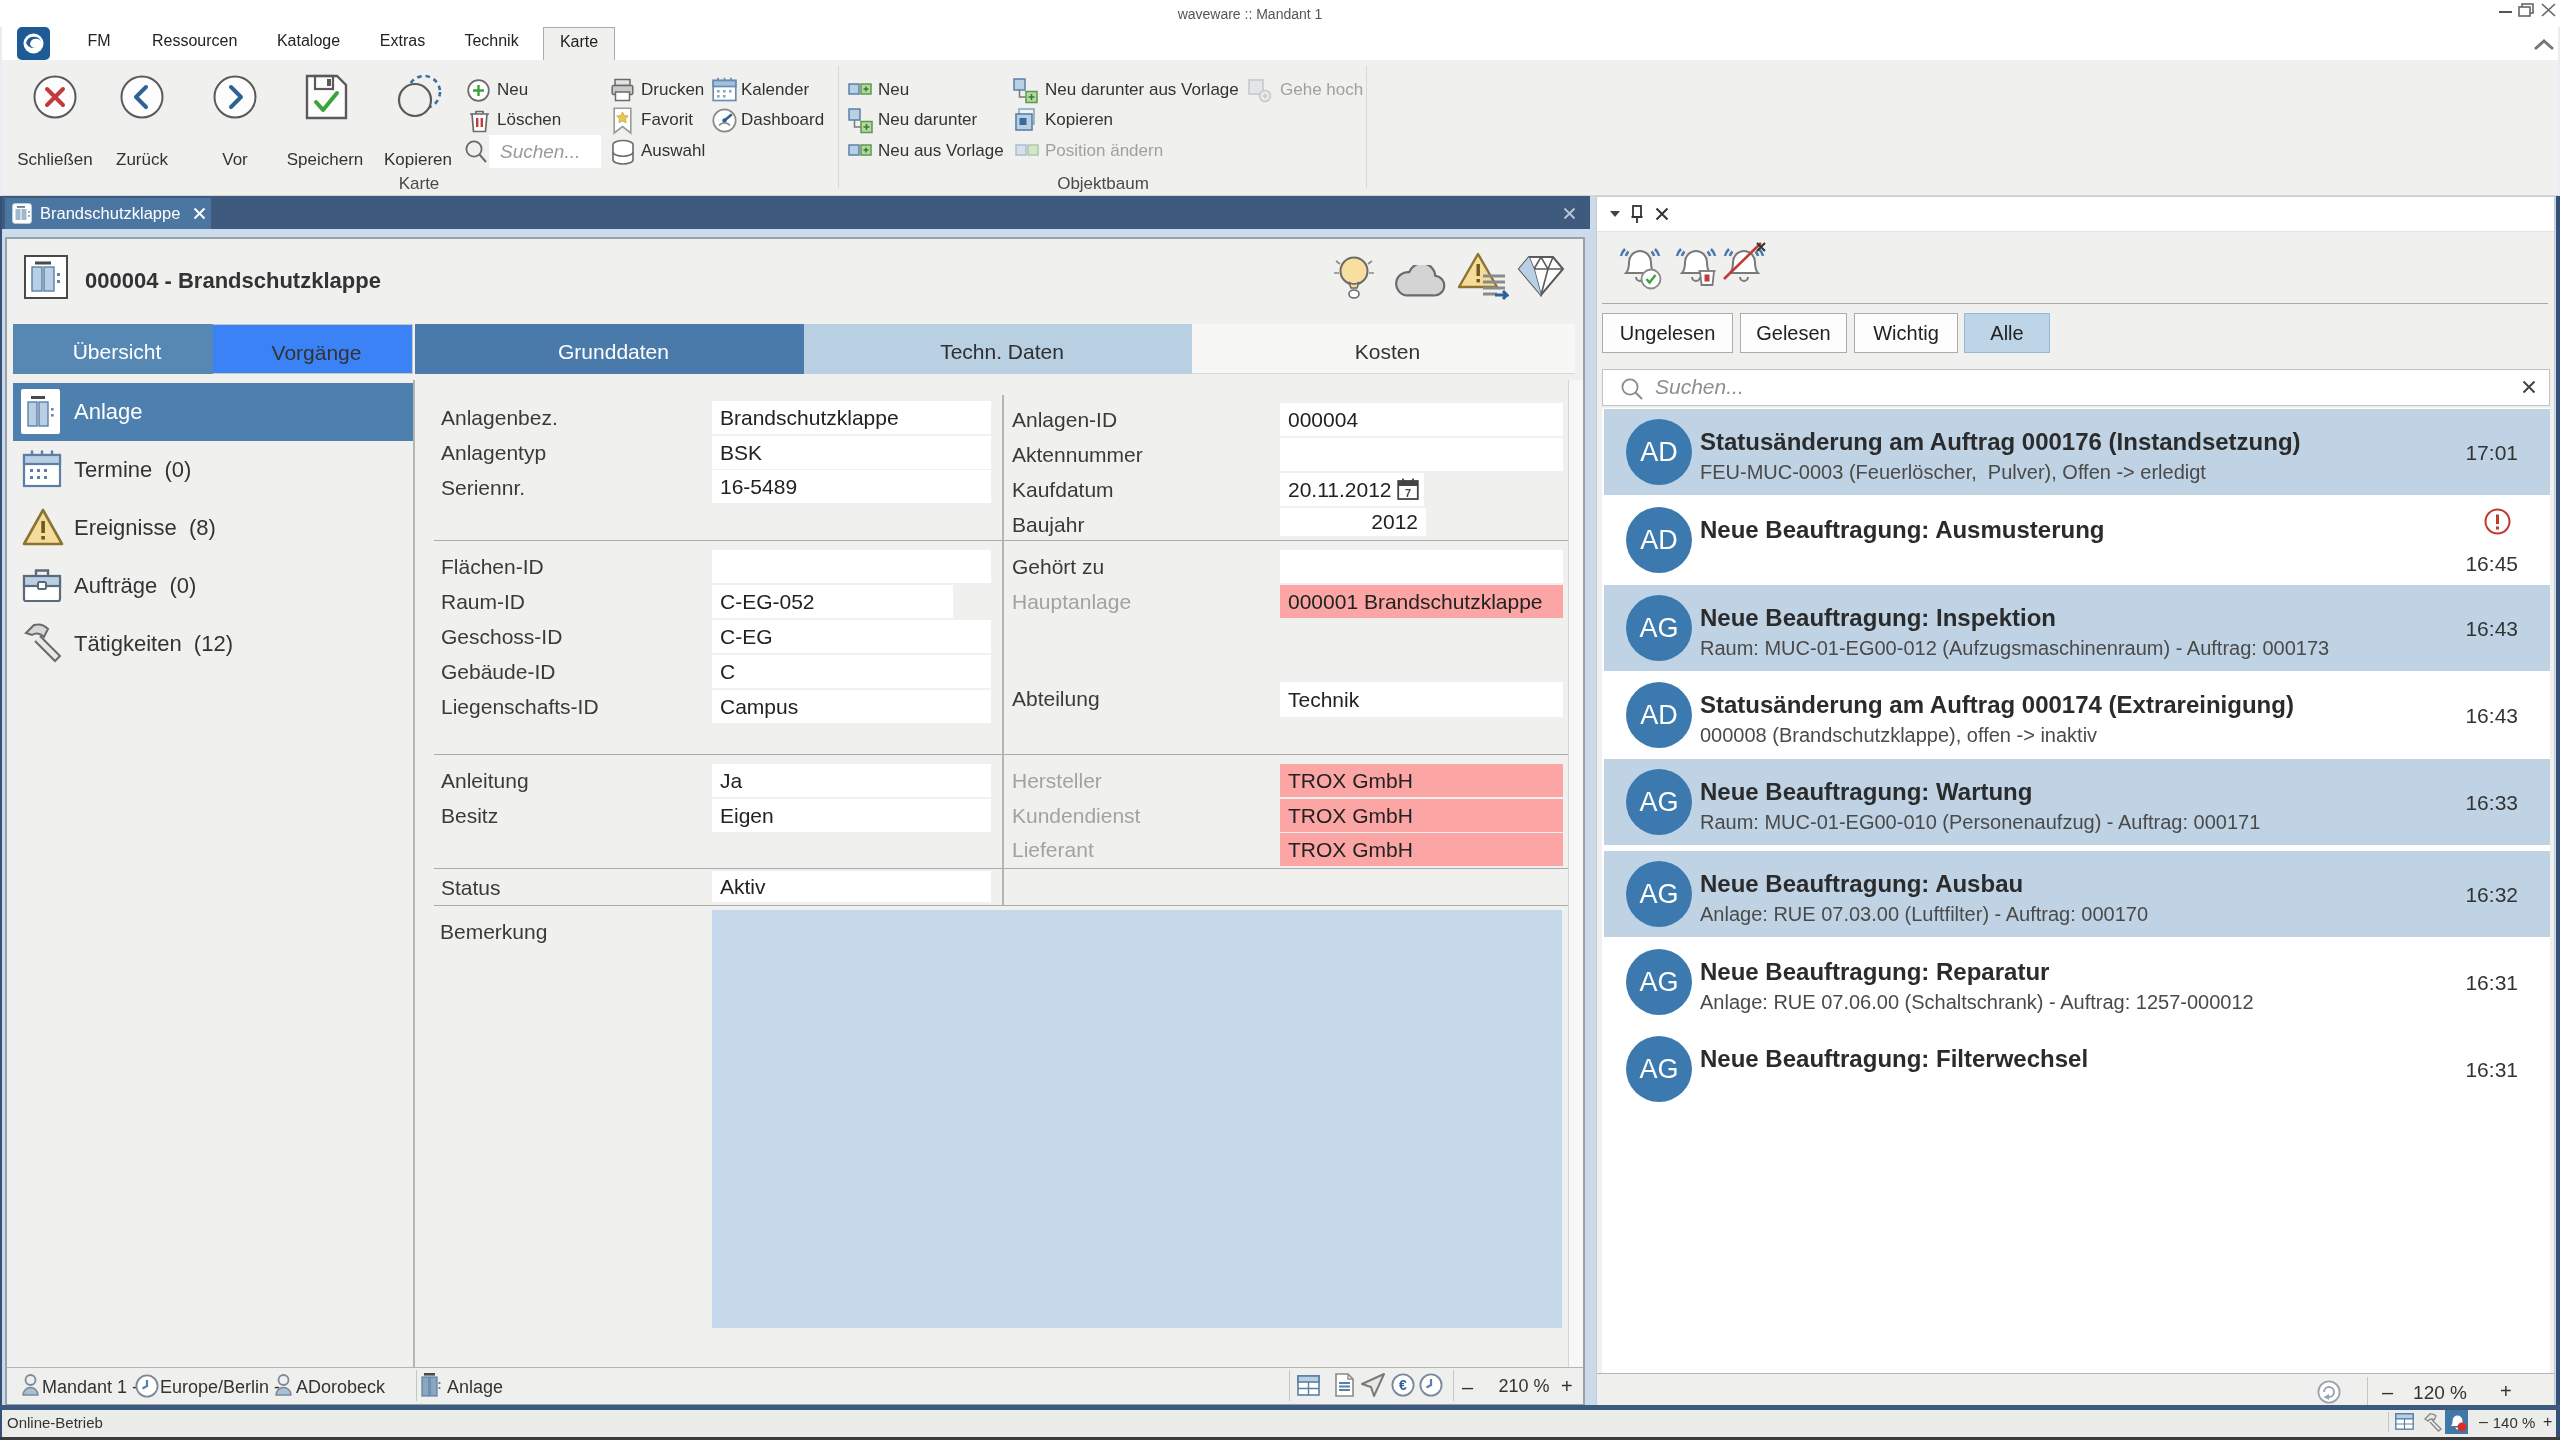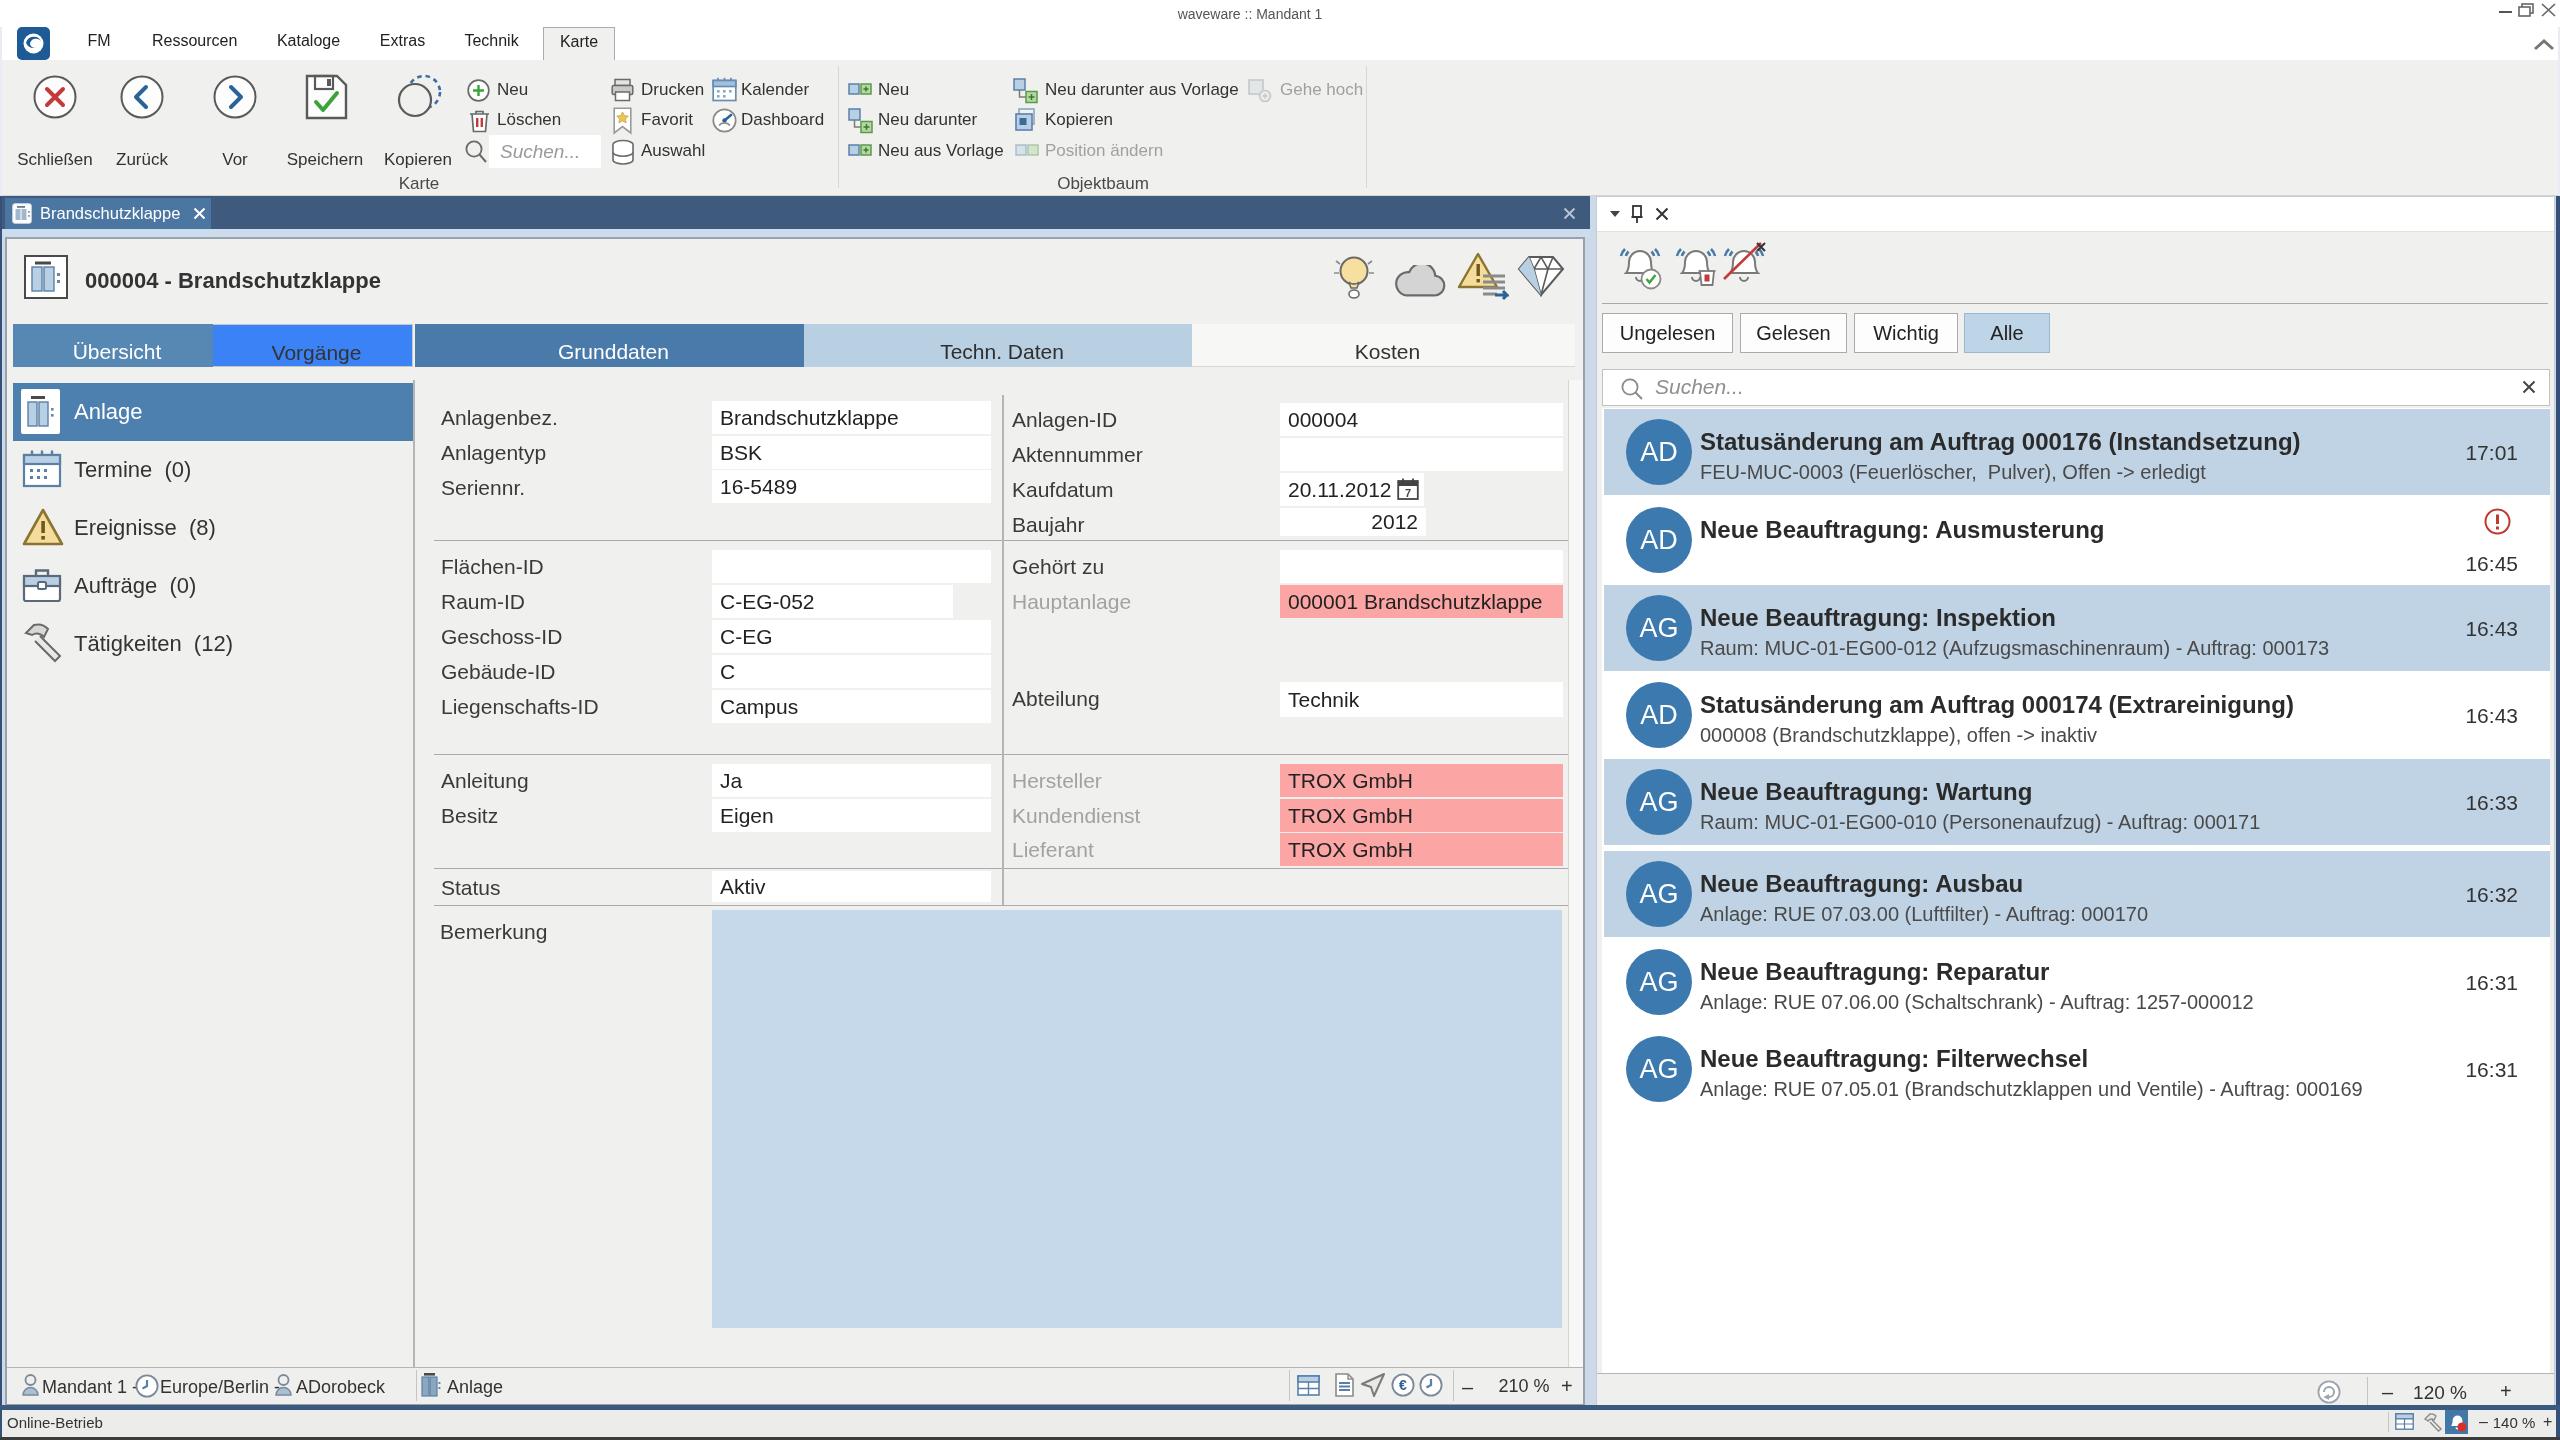--- a/index.html
+++ b/index.html
@@ -18,21 +18,21 @@
   #bg-left { left:2px; top:238px; width:1588px; height:1174px; background:#ccd9e8; }
   #borderL { left:0; top:196px; width:2px; height:1241px; background:#35517a; }
   #borderR { left:2556px; top:196px; width:4px; height:1241px; background:#35517a; }
   #appstatus { left:2px; top:1410px; width:2554px; height:27px; background:#ececea; font-size:15px; color:#333; }
   #darkstrip { left:0; top:1437px; width:2560px; height:3px; background:#3c3c3c; }
 
   
   #docwin { left:5px; top:237px; width:1580px; height:1169px; background:#f0f0ee; border:2px solid #98a2ac; }
   
 
-  .mtab { position:absolute; top:85px; height:43px; line-height:56px; text-align:center; font-size:21px;padding-left:8px; }
+  .mtab { position:absolute; top:85px; height:50px; line-height:56px; text-align:center; font-size:21px;padding-left:8px; }
   .navrow { position:absolute; left:6px; width:400px; height:58px; }
   .navtxt { position:absolute; left:61px; top:50%; transform:translateY(-50%); font-size:22px; color:#333; }
 
   .flabel { position:absolute; font-size:21px; color:#3a3a3a; }
   .flabel.dis { color:#a2a2a2; }
   .finput { position:absolute; background:#fff; font-size:21px; color:#222; padding-left:8px; display:flex; align-items:center; }
   .finput.dis { background:#fca5a5; }
   .fsep { position:absolute; height:1px; background:#ababab; }
 
   
@@ -559,21 +559,20 @@
   </div>
   <div class="nitem white" style="top:742px;">
     <div class="ncirc">AG</div>
     <div class="ntitle">Neue Beauftragung: Reparatur</div>
     <div class="nsub">Anlage: RUE 07.06.00 (Schaltschrank) - Auftrag: 1257-000012</div>
     <div class="ntime">16:31</div>
   </div>
   <div class="nitem white" style="top:829px;">
     <div class="ncirc">AG</div>
     <div class="ntitle">Neue Beauftragung: Filterwechsel</div>
-    <div class="nsub">Anlage: RUE 07.05.01 (Brandschutzklappen und Ventile) - Auftrag: 000169</div>
     <div class="ntime">16:31</div>
   </div>
 
   <div class="abs" style="left:0;top:1176px;width:957px;height:36px;background:#efefed;border-top:1px solid #b5b5b3;"></div>
   <svg class="abs" style="left:720px;top:1183px;" width="24" height="24" viewBox="0 0 24 24">
     <circle cx="12" cy="12" r="10.6" fill="#fff" stroke="#9aa5b0" stroke-width="1.8"></circle>
     <path d="M7 12 A 5 5 0 1 1 12 17" fill="none" stroke="#9aa5b0" stroke-width="2"></path>
     <path d="M12 14 L12 20 L6.5 17 Z" fill="#9aa5b0"></path>
   </svg>
   <div class="abs" style="left:770px;top:1180px;width:1px;height:30px;background:#c5c5c3;"></div>

